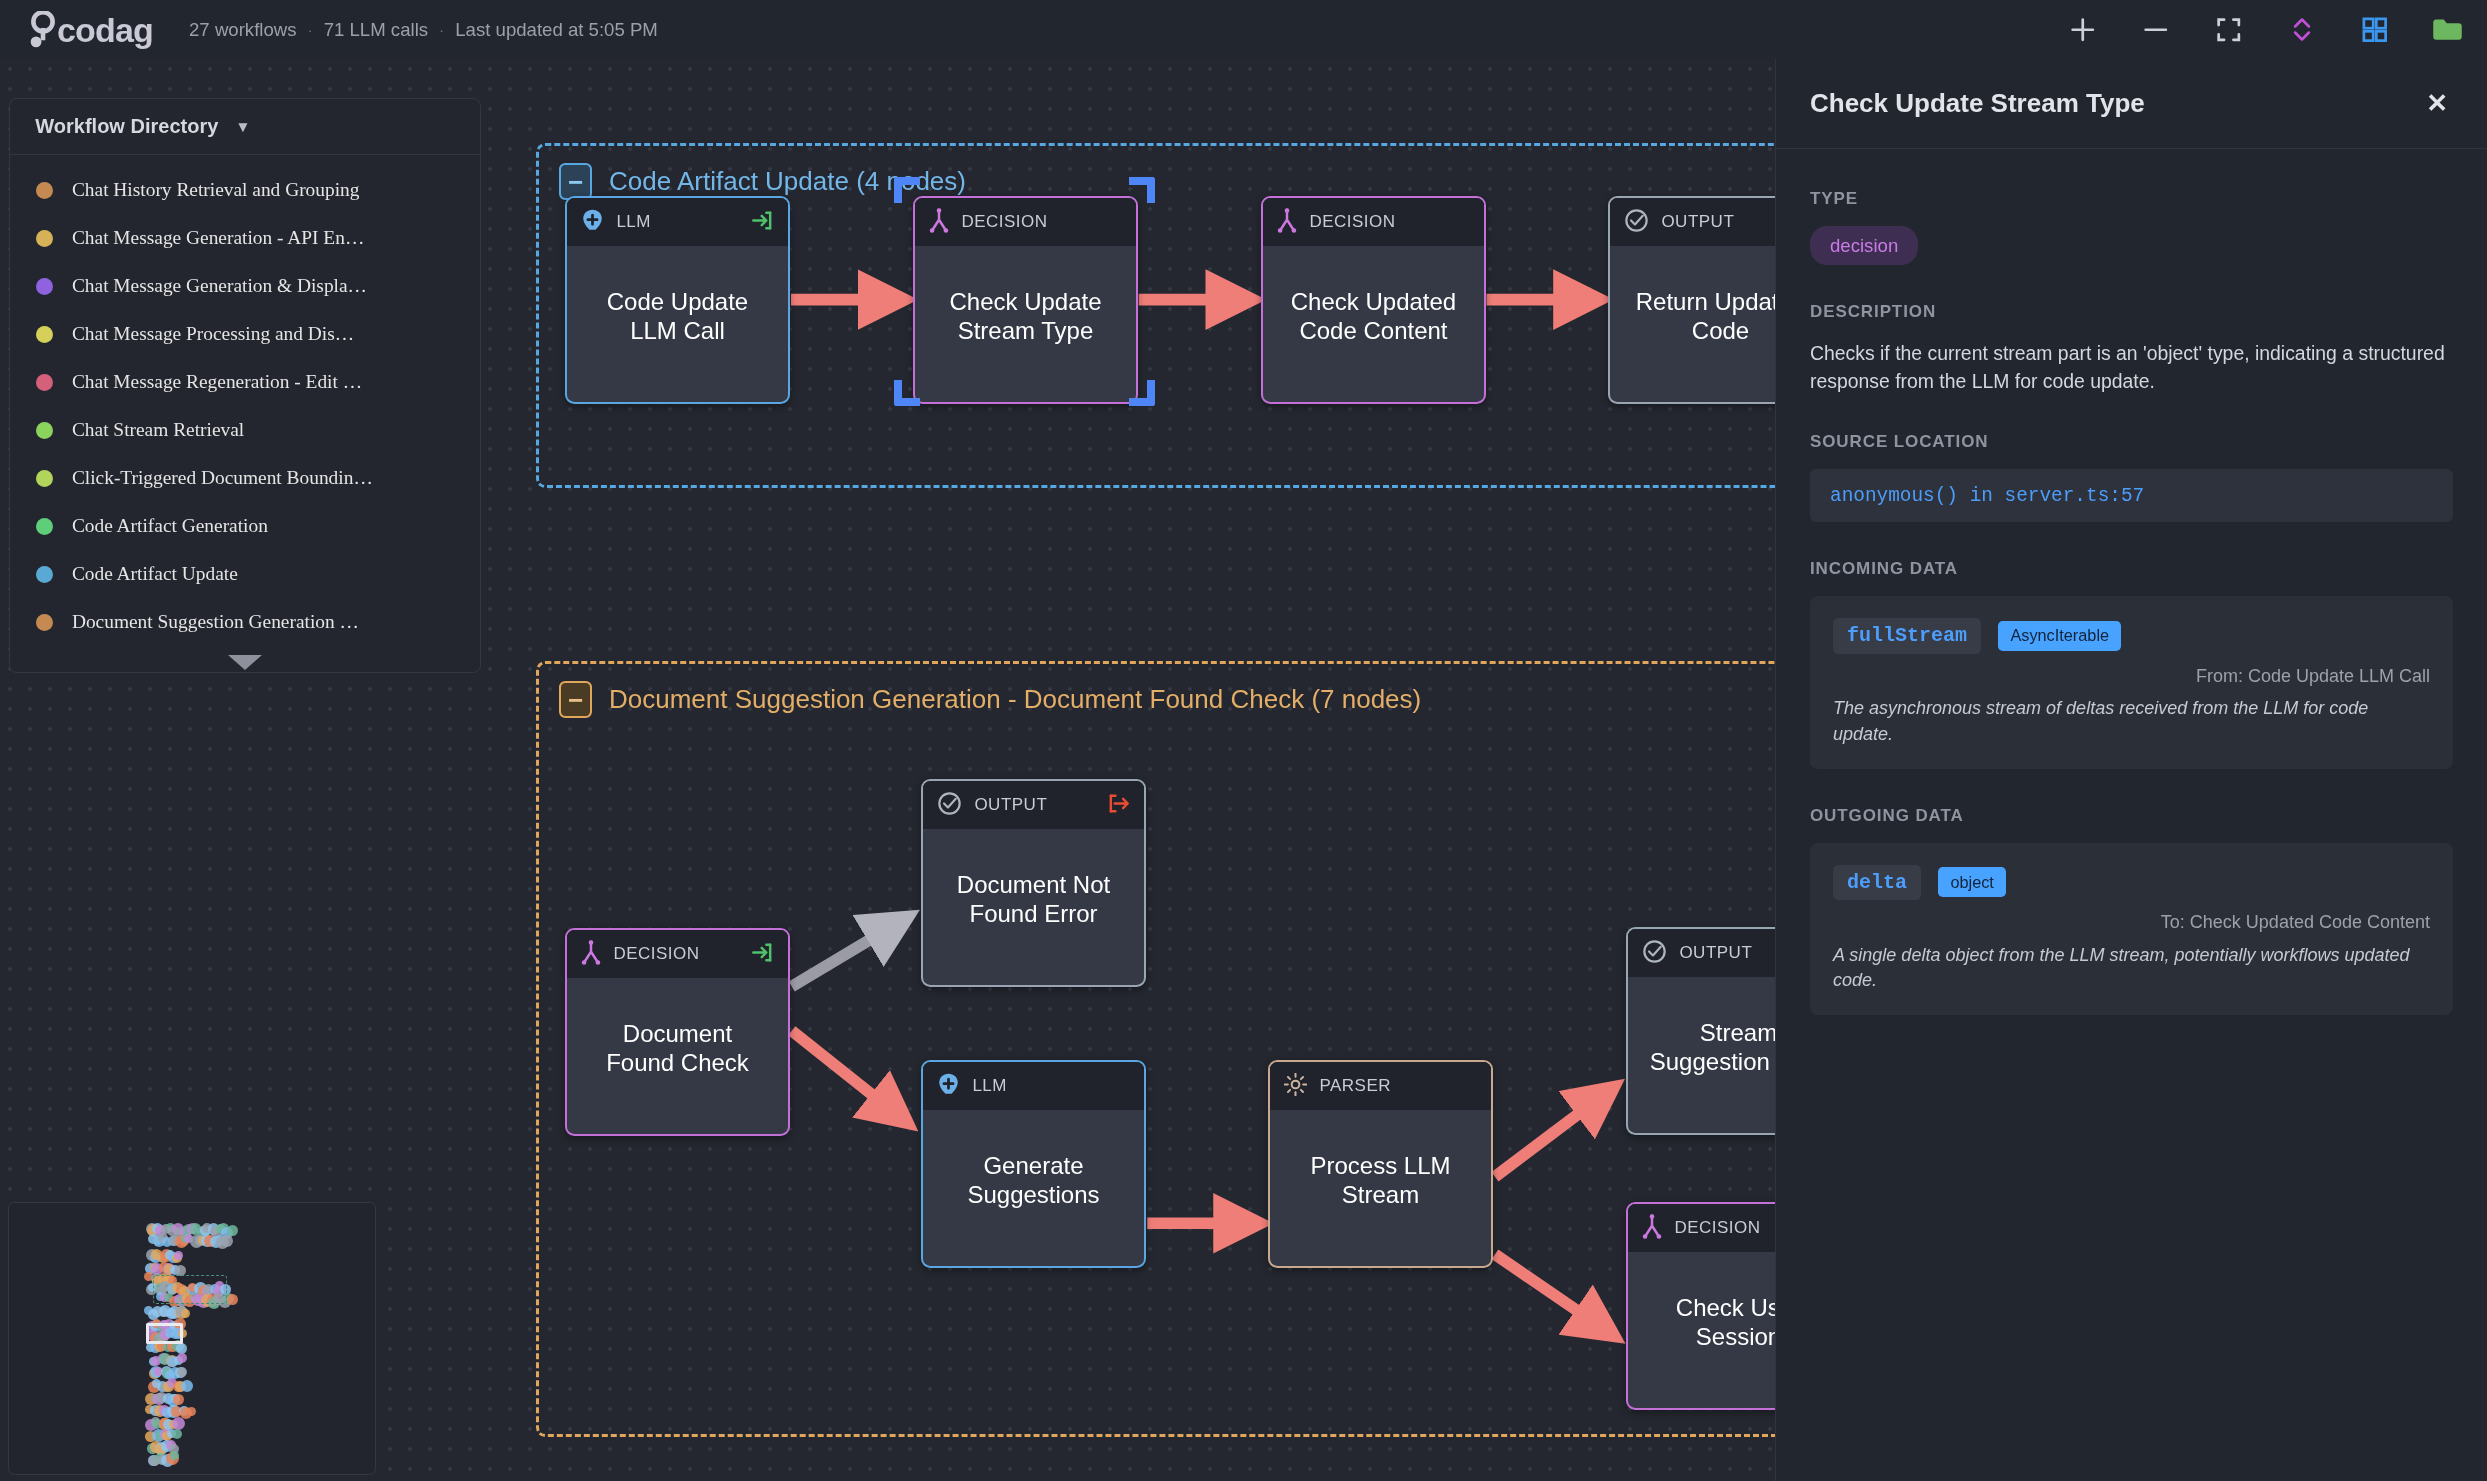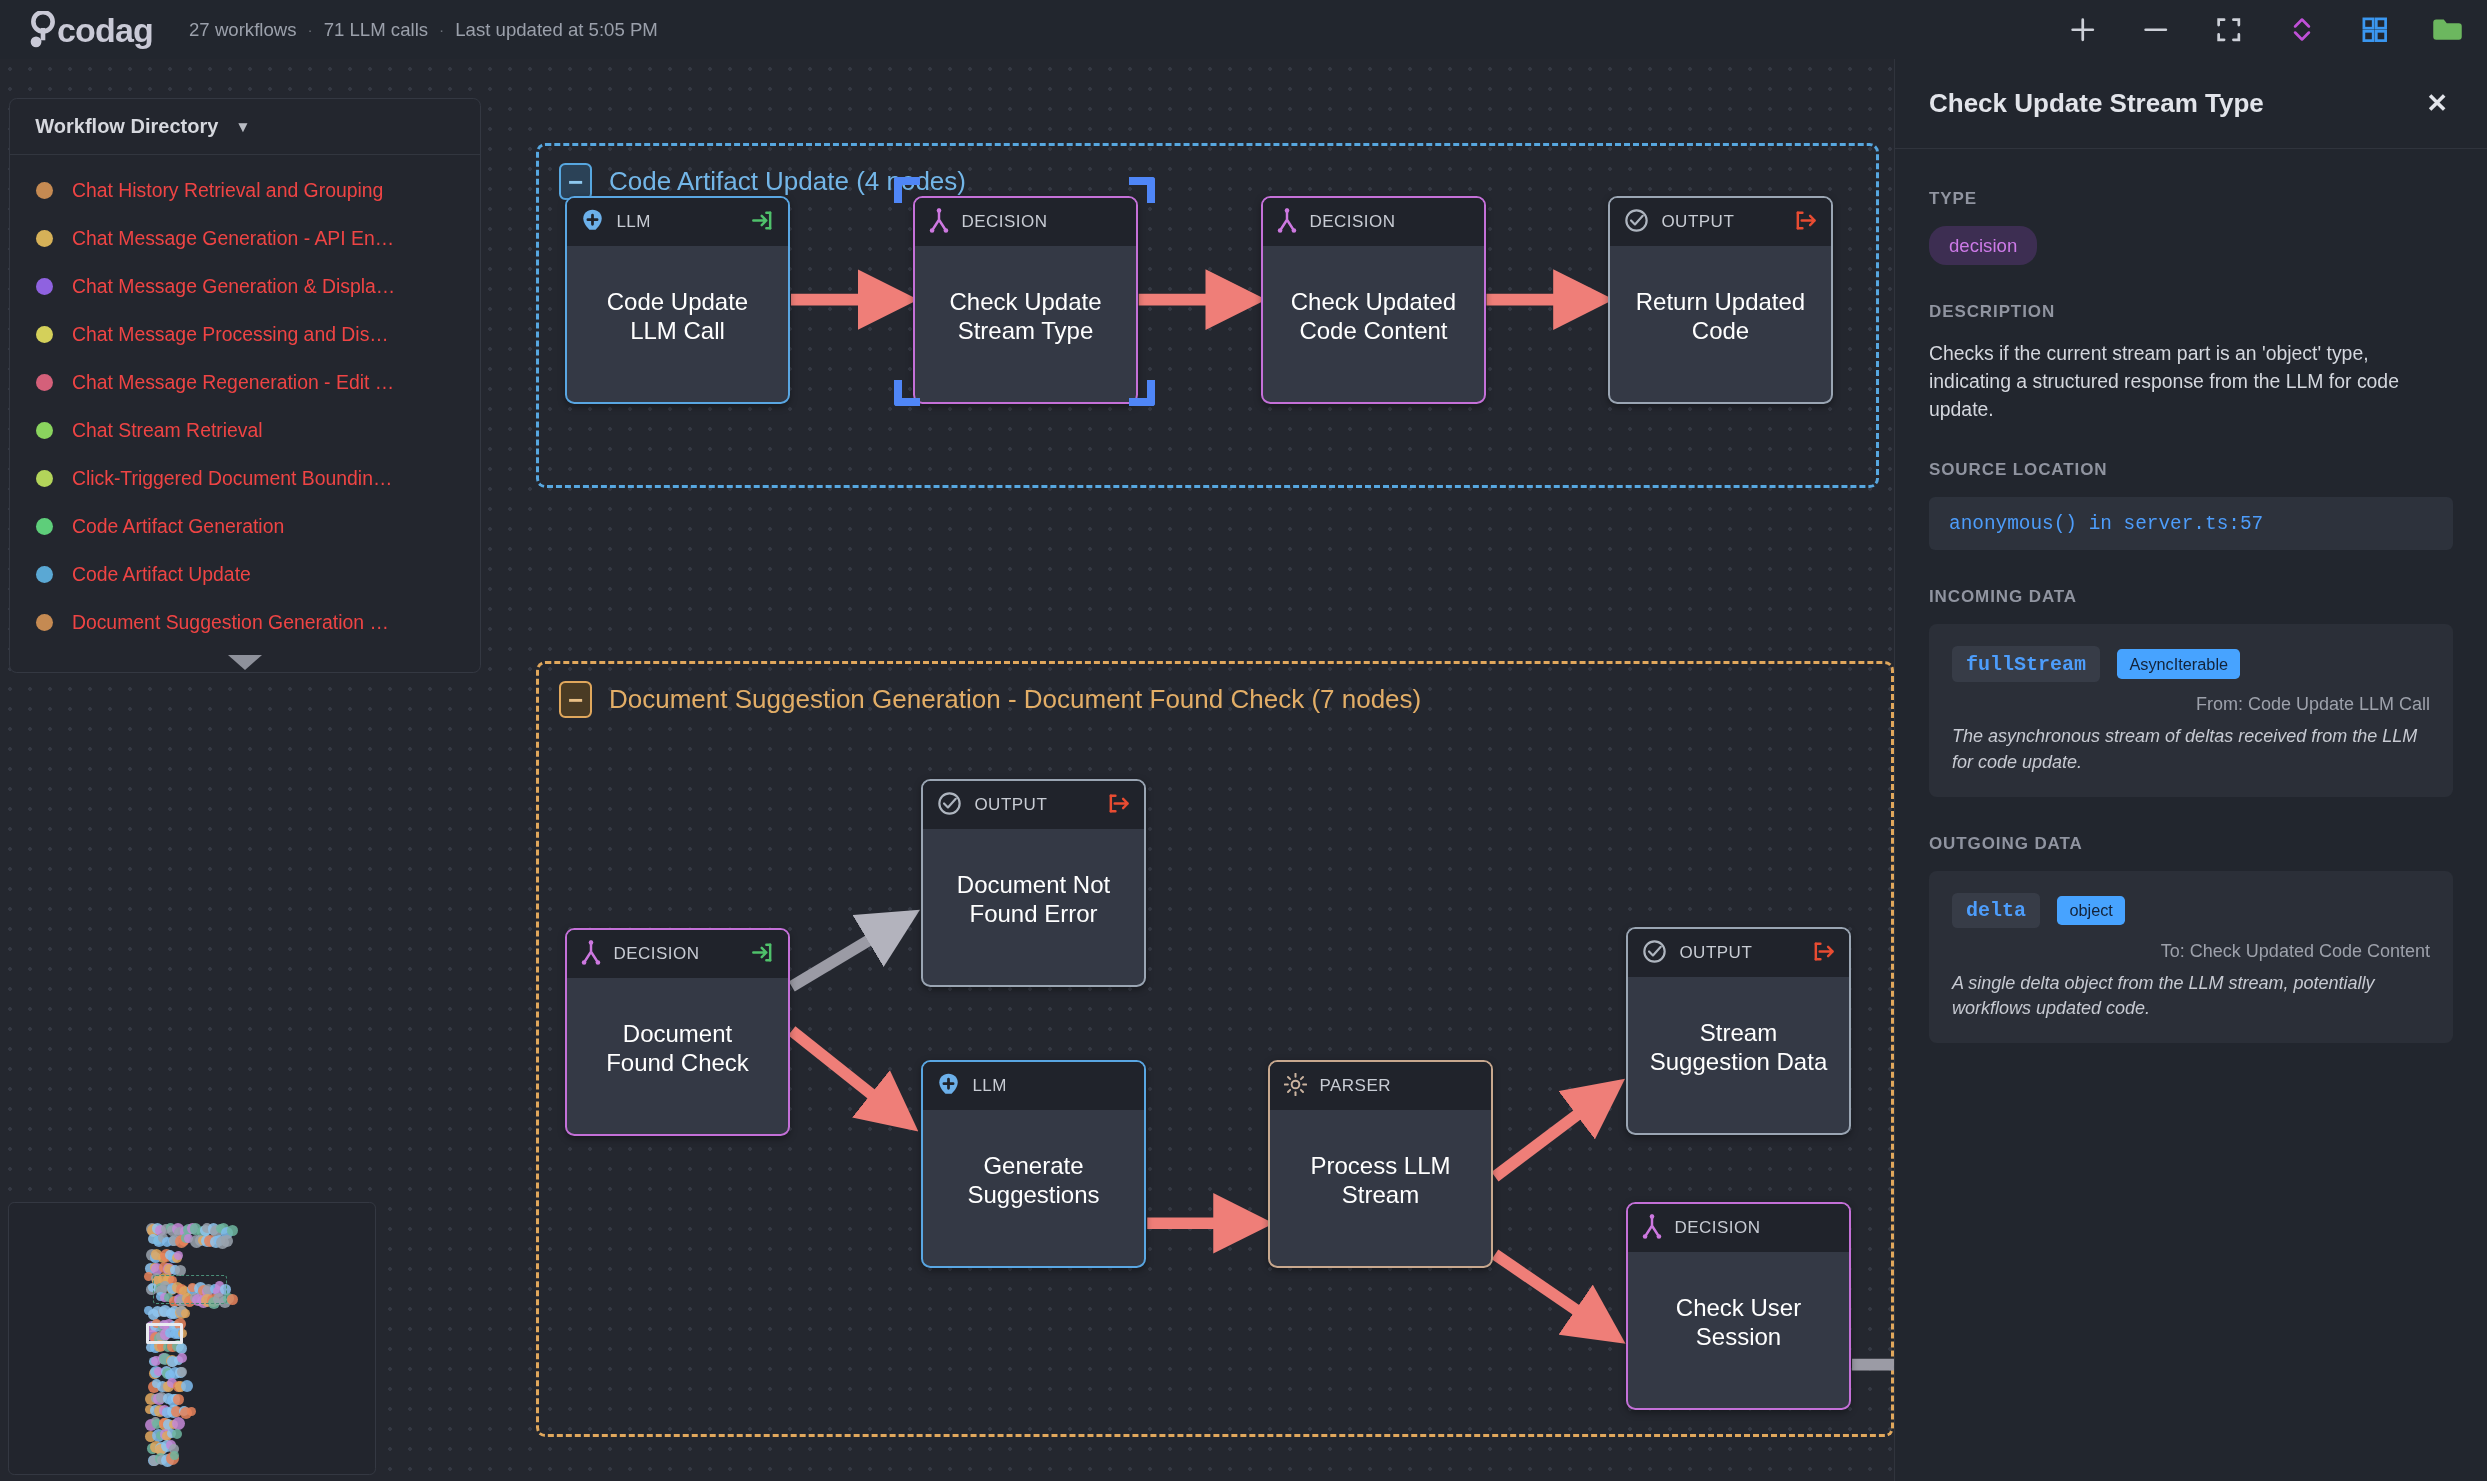--- a/index.html
+++ b/index.html
@@ -47,22 +47,22 @@
   }
   .sb-title { font-size: 20px; font-weight: 700; color: #d6d8de; }
   .sb-caret { color: #b9bcc4; font-size: 15.5px; }
   .sb-list { padding: 11px 0 26px 0; position: relative; }
   .sb-item {
     height: 48px; display: flex; align-items: center; gap: 18.6px;
     padding: 0 26px; cursor: pointer;
   }
   .dot { width: 17px; height: 17px; border-radius: 50%; flex: 0 0 17px; }
   .sb-label {
-    font-size: 19.4px; color: #ef4444; white-space: nowrap;
-    overflow: hidden; text-overflow: ellipsis;
+    font-size: 19.4px; color: #e5e5e5; white-space: nowrap;
+    overflow: hidden; text-overflow: ellipsis; font-family: Liberation Serif, serif;
   }
   .scroll-ind {
     position: absolute; left: 50%; bottom: 1.6px; transform: translateX(-50%);
     width: 0; height: 0; border-left: 17px solid transparent;
     border-right: 17px solid transparent; border-top: 15.5px solid #b3b6c0; opacity: .75;
   }
 
   
   .minimap {
     position: absolute; left: 7.8px; bottom: 6.2px; width: 368px; height: 273px;
@@ -136,21 +136,21 @@
 
   
   .sel-brk { position: absolute; width: 26px; height: 26px; border-color: #4f86f7; }
   .sel-tl { border-left: 8.5px solid #4f86f7; border-top: 8.5px solid #4f86f7; border-top-left-radius: 3.1px; }
   .sel-tr { border-right: 8.5px solid #4f86f7; border-top: 8.5px solid #4f86f7; border-top-right-radius: 3.1px; }
   .sel-bl { border-left: 8.5px solid #4f86f7; border-bottom: 8.5px solid #4f86f7; border-bottom-left-radius: 3.1px; }
   .sel-br { border-right: 8.5px solid #4f86f7; border-bottom: 8.5px solid #4f86f7; border-bottom-right-radius: 3.1px; }
 
   
   .panel {
-    position: absolute; right: 0; top: 59px; width: 593px; height: 1422px;
+    position: absolute; right: 0; top: 59px; width: 712px; height: 1422px;
     background: #22262e; border-left: 0.8px solid #30343d; z-index: 50;
     display: flex; flex-direction: column;
   }
   .panel-head {
     height: 90px; flex: 0 0 90px; display: flex; align-items: center;
     justify-content: space-between; padding: 0 39px 0 34px;
     border-bottom: 0.8px solid #30343d;
   }
   .panel-title { font-size: 26px; font-weight: 700; color: #e2e4ea; }
   .panel-close { font-size: 26px; font-weight: 700; color: #e2e4ea; cursor: pointer; }

